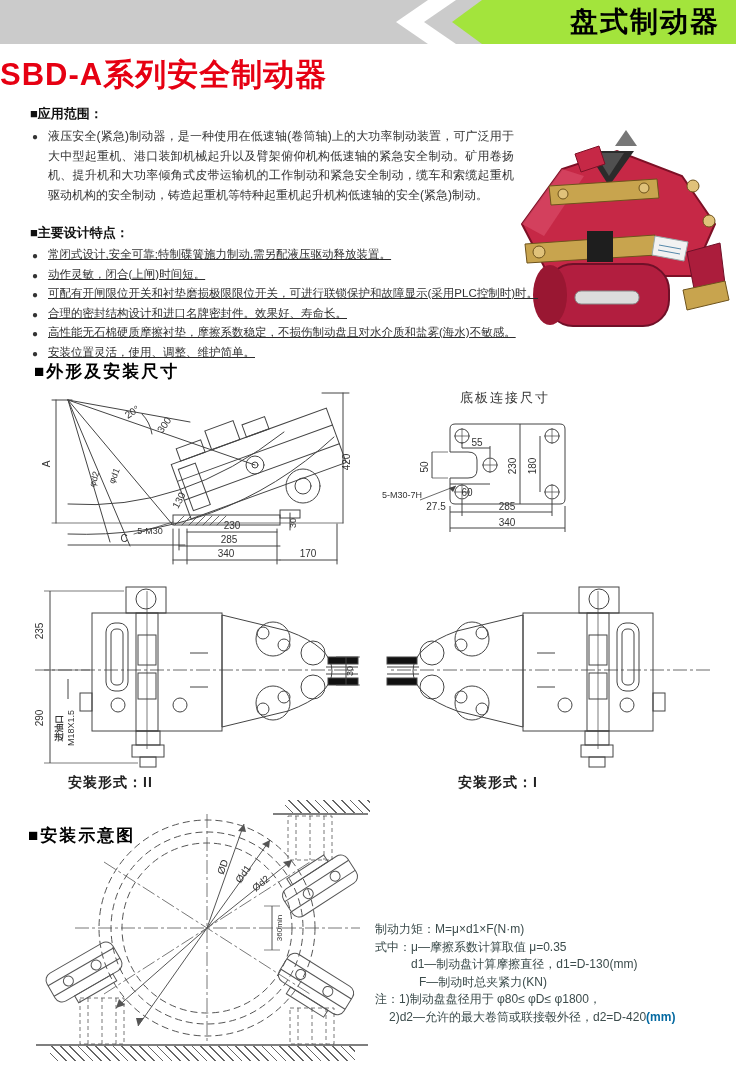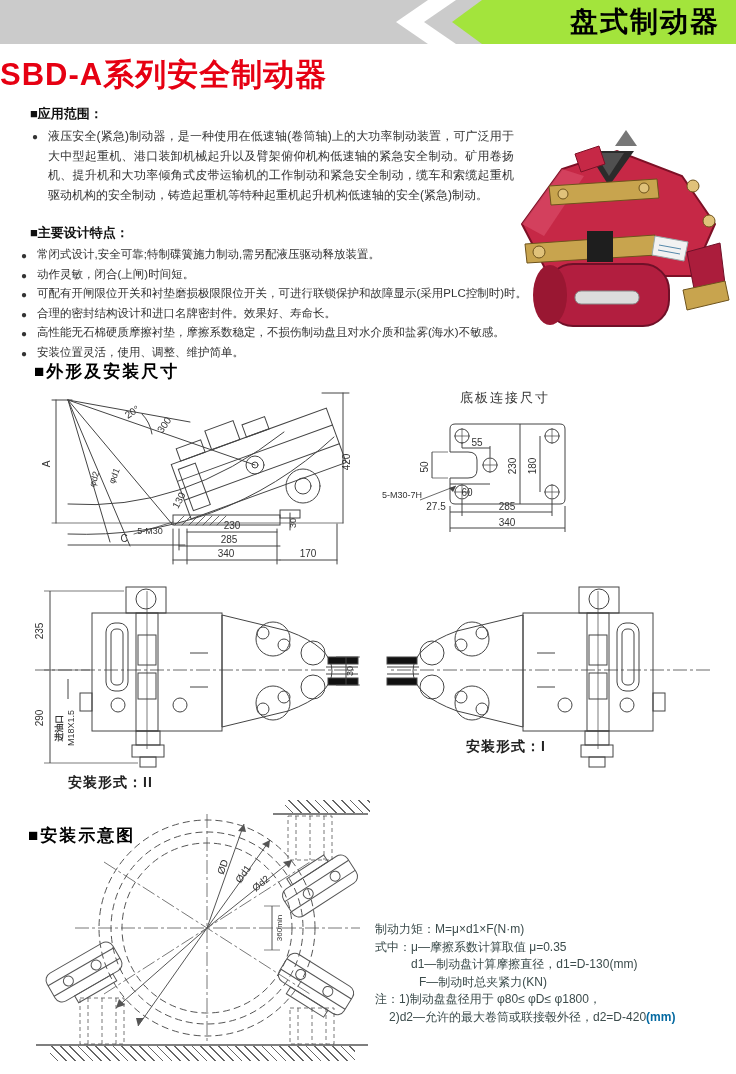--- a/index.html
+++ b/index.html
@@ -15,21 +15,21 @@
   .banner-title{position:absolute;right:16px;top:0;height:44px;line-height:44px;
       font-size:28px;font-weight:bold;color:#000;letter-spacing:2px;}
   
   .page-title{position:absolute;left:0;top:54px;width:736px;
       font-size:31px;font-weight:bold;color:#e60012;letter-spacing:1px;}
   
   .sec-heading-sm{position:absolute;font-size:13px;font-weight:bold;color:#111;}
   .app-bullet{position:absolute;left:32px;top:127px;width:466px;font-size:12px;
       line-height:19.5px;text-align:justify;color:#333;padding-left:16px;}
   .app-bullet::before{content:"●";position:absolute;left:0;top:0;font-size:10px;}
-  .features{position:absolute;left:21px;top:245px;width:540px;}
+  .features{position:absolute;left:32px;top:245px;width:540px;text-decoration:underline;}
   .features .feat{position:relative;padding-left:16px;font-size:11.5px;line-height:19.5px;
       white-space:nowrap;color:#333;}
   .features .feat::before{content:"●";position:absolute;left:0;top:1px;font-size:10px;}
   .sec-heading-lg{position:absolute;font-size:17px;font-weight:bold;color:#000;letter-spacing:2px;}
   .caption{position:absolute;font-size:14px;font-weight:bold;color:#222;letter-spacing:1px;}
   
   svg text{font-family:"Liberation Sans","DejaVu Sans",sans-serif;fill:#333;}
   .formula{position:absolute;left:375px;top:921px;width:356px;font-size:12px;
       line-height:17.5px;color:#3c4c4c;}
   .formula .ind1{padding-left:36px;}
@@ -275,21 +275,21 @@
       <text x="44" y="155" transform="rotate(-90 44 155)" text-anchor="middle" font-size="9">M18X1.5</text>
       <text x="323" y="98" transform="rotate(-90 323 98)" text-anchor="middle" font-size="9">30</text>
     </g>
   </svg>
 
   <svg style="position:absolute;left:385px;top:573px;" width="330" height="200" viewBox="0 0 330 200">
     <use href="#caliper" transform="scale(-1,1) translate(-330,0)"></use>
   </svg>
 
   <div class="caption" style="left:68px;top:774px;">安装形式：II</div>
-  <div class="caption" style="left:458px;top:738px;margin-left:8px;">安装形式：I</div>
+  <div class="caption" style="left:458px;top:774px;">安装形式：I</div>
 
   <div class="sec-heading-lg" style="left:28px;top:824px;">■安装示意图</div>
 
   <svg style="position:absolute;left:20px;top:800px;" width="360" height="262" viewBox="0 0 360 262">
     <g fill="none" stroke="#555" stroke-width="1">
       <circle cx="187" cy="128" r="108" stroke-dasharray="7 4"></circle>
       <circle cx="187" cy="128" r="96" stroke-dasharray="7 4"></circle>
       <circle cx="187" cy="128" r="85" stroke-dasharray="7 4"></circle>
       <line x1="55" y1="128" x2="340" y2="128" stroke-dasharray="14 3 3 3" stroke-width="0.8"></line>
       <line x1="187" y1="14" x2="187" y2="242" stroke-dasharray="14 3 3 3" stroke-width="0.8"></line>

